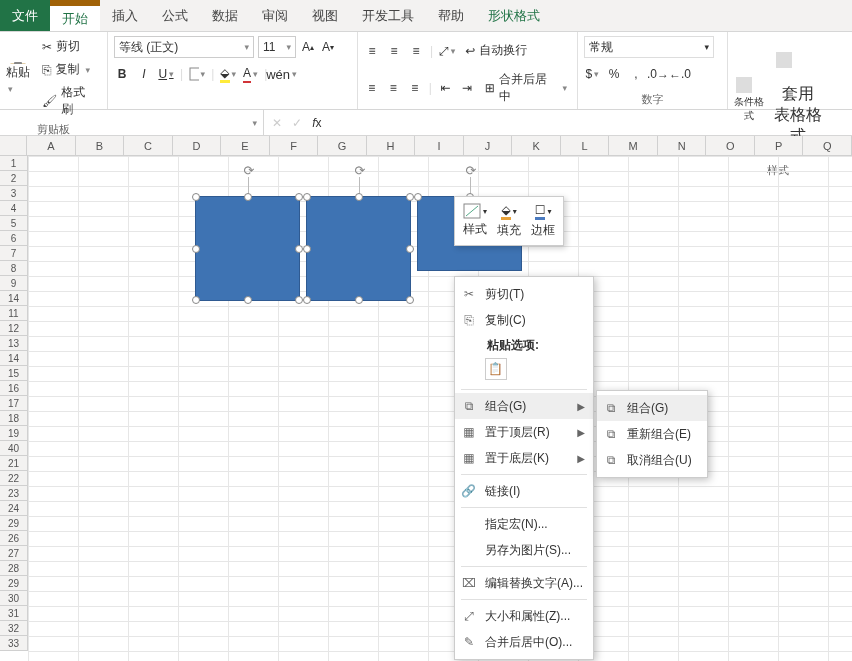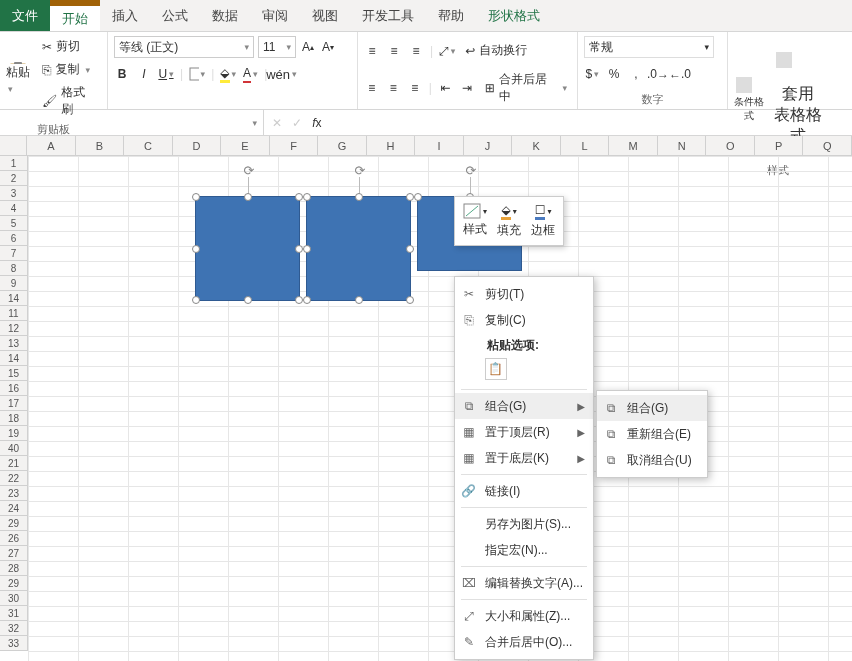--- a/index.html
+++ b/index.html
@@ -357,25 +357,25 @@
         <span class="arr">▶</span>
       </div>
     <div class="msep"></div>
     <div class="mi disabled">
         <span class="ic">🔗</span>
         <span class="lbl">链接(I)</span>
       </div>
     <div class="msep"></div>
     <div class="mi">
         <span class="ic"></span>
+        <span class="lbl">指定宏(N)...</span>
+      </div>
+    <div class="mi">
+        <span class="ic"></span>
         <span class="lbl">另存为图片(S)...</span>
-      </div>
-    <div class="mi">
-        <span class="ic"></span>
-        <span class="lbl">指定宏(N)...</span>
       </div>
     <div class="msep"></div>
     <div class="mi">
         <span class="ic">⌧</span>
         <span class="lbl">编辑替换文字(A)...</span>
       </div>
     <div class="msep"></div>
     <div class="mi">
         <span class="ic">⤢</span>
         <span class="lbl">大小和属性(Z)...</span>

